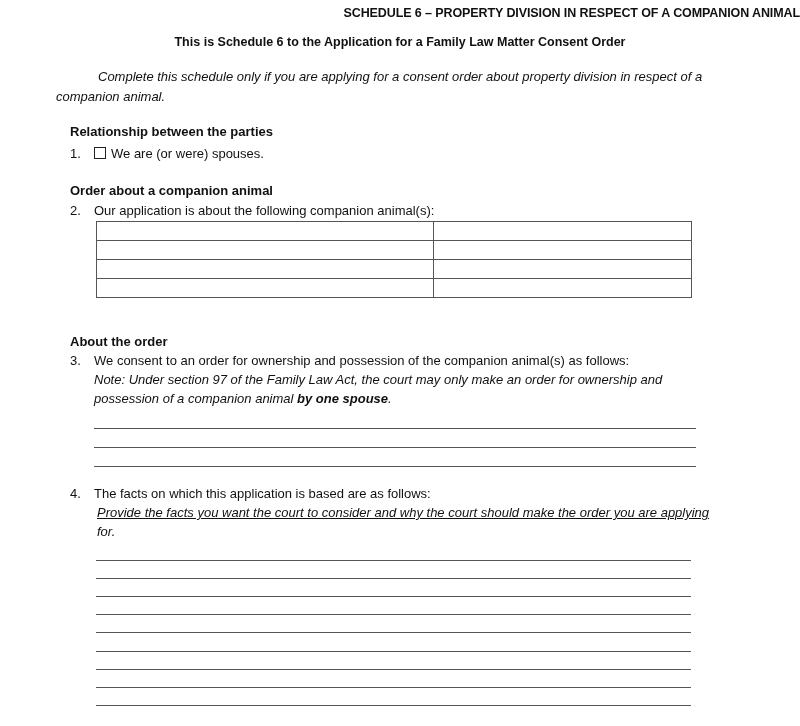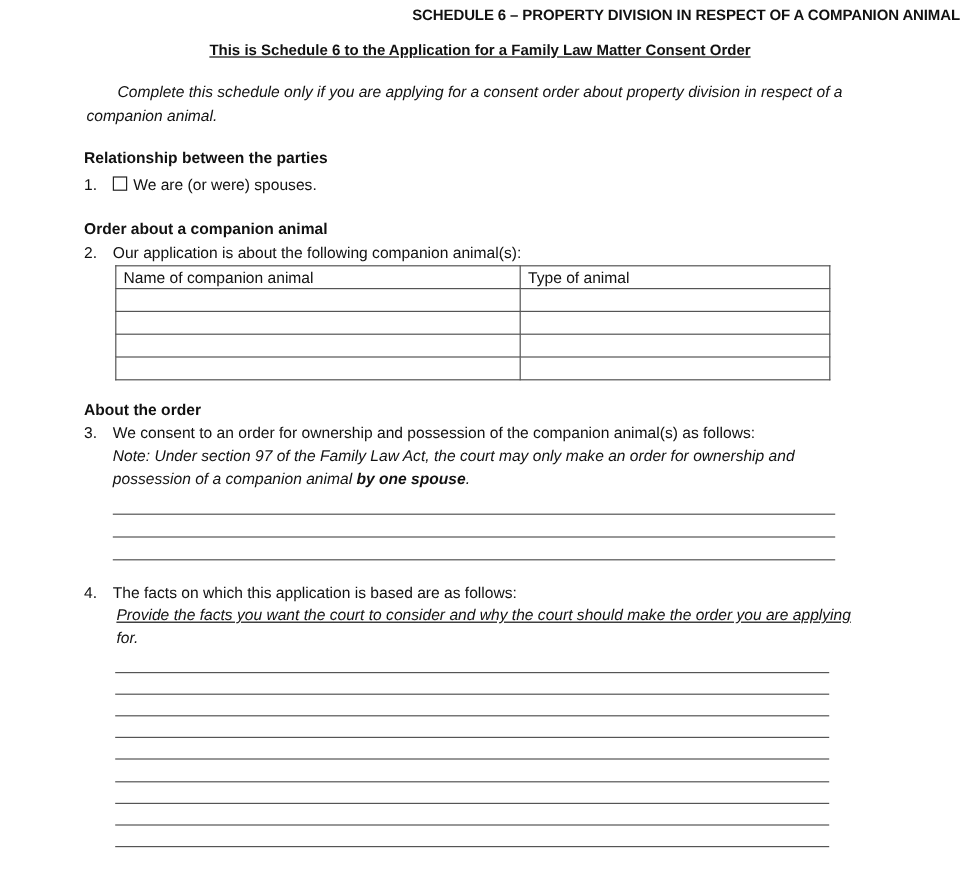--- a/index.html
+++ b/index.html
@@ -1,58 +1,54 @@
 <!DOCTYPE html>
 <html><head>
 <meta charset="utf-8">
 <style>
   html, body { margin:0; padding:0; background:#ffffff; }
   body { width:800px; height:726px; position:relative; overflow:hidden;
          font-family:"Liberation Sans", sans-serif; color:#111; font-size:13px; }
   .abs { position:absolute; white-space:nowrap; }
   .title { font-weight:bold; font-size:12.5px; letter-spacing:-0.1px; }
-  .subtitle { font-weight:bold; font-size:12.5px;text-decoration:underline; }
+  .subtitle { font-weight:bold; font-size:12.5px; }
   .ital { font-style:italic; }
   .bold { font-weight:bold; }
   .num { display:inline-block; width:24px; }
   .checkbox { display:inline-block; width:10px; height:10px; border:1px solid #222;
               vertical-align:-1px; margin-right:5px; background:#fff; }
   table.animals { position:absolute; left:96px; top:221px; width:596px;
                   border-collapse:collapse; font-size:13px; }
   table.animals td { border:1px solid #555; height:18px; padding:0 6px; vertical-align:middle; }
   table.animals td.c1 { width:324px; }
   .rule { position:absolute; height:0; border-top:1px solid #555; }
   .r3 { left:94px; width:602px; }
   .r4 { left:96px; width:595px; }
 </style>
 </head>
 <body>
 
 <div class="abs title" style="left:0; width:800px; text-align:right; top:6px;">SCHEDULE 6 – PROPERTY DIVISION IN RESPECT OF A COMPANION ANIMAL</div>
 <div class="abs subtitle" style="left:0; width:800px; text-align:center; top:35px;">This is Schedule 6 to the Application for a Family Law Matter Consent Order</div>
 
 <div class="abs ital" style="left:70px; top:69px;margin-left:28px;">Complete this schedule only if you are applying for a consent order about property division in respect of a</div>
-<div class="abs ital" style="left:72px; top:89px;text-align:right;">companion animal.</div>
+<div class="abs ital" style="left:56px; top:89px;text-align:right;">companion animal.</div>
 
 <div class="abs bold" style="left:70px; top:124px;">Relationship between the parties</div>
 <div class="abs" style="left:70px; top:146px;">
   <span class="num">1.</span><span class="checkbox"></span><span>We are (or were) spouses.</span>
 </div>
 
 <div class="abs bold" style="left:70px; top:183px;">Order about a companion animal</div>
 <div class="abs" style="left:70px; top:203px;">
   <span class="num">2.</span><span>Our application is about the following companion animal(s):</span>
 </div>
 
 <table class="animals">
   <tbody>
-      <tr>
-    <td class="c1">Name of companion animal</td>
-    <td>Type of animal</td>
-  </tr>
   <tr>
     <td class="c1"></td>
     <td></td>
   </tr>
   <tr>
     <td class="c1"></td>
     <td></td>
   </tr>
   <tr>
     <td class="c1"></td>

